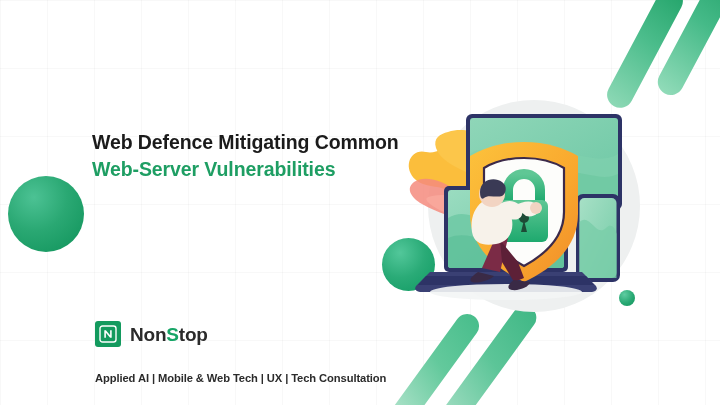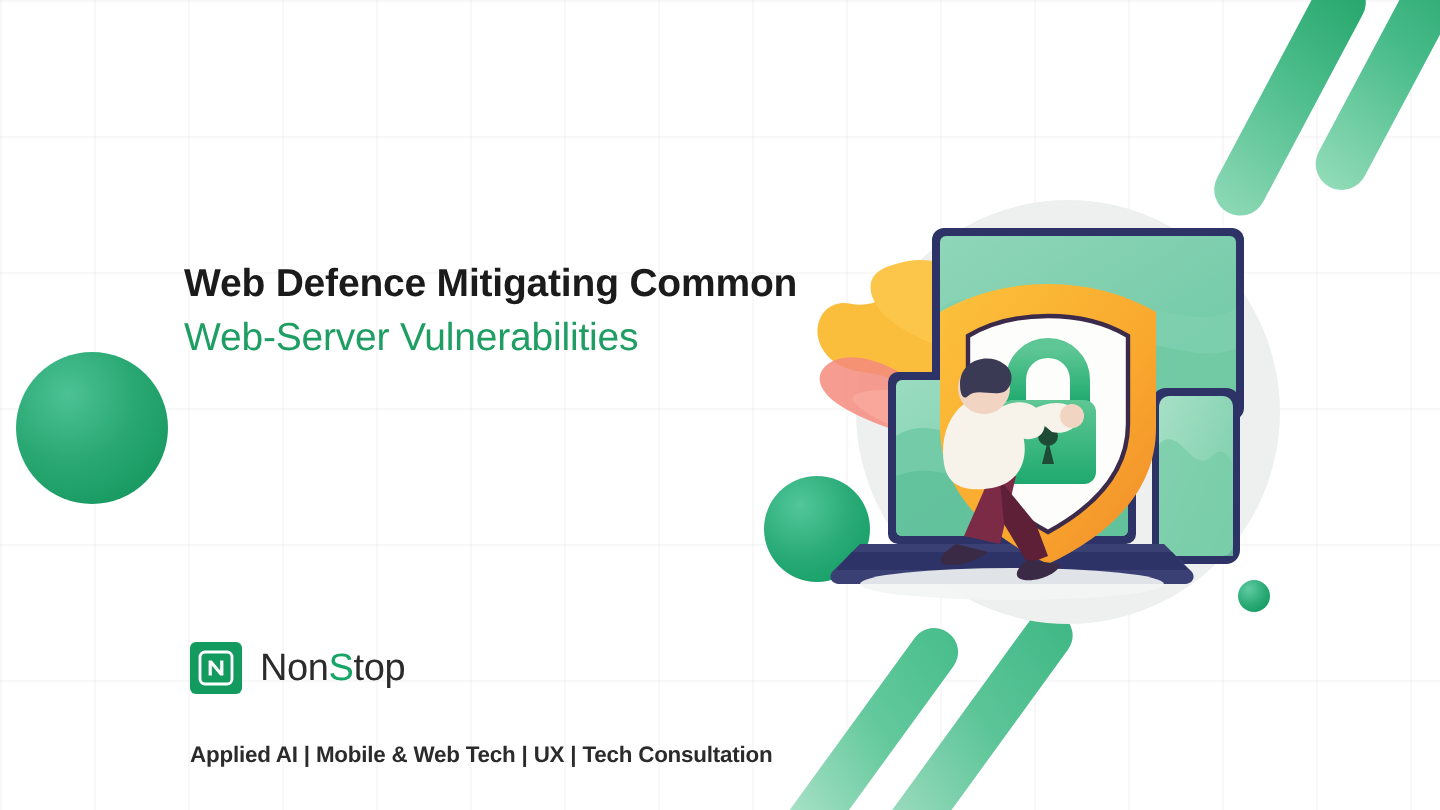--- a/index.html
+++ b/index.html
@@ -91,21 +91,21 @@
   .title-1 {
     font-size: 19.5px;
     font-weight: bold;
     color: #1b1b1b;
     letter-spacing: -0.1px;
     line-height: 1.28;
     margin: 0;
   }
   .title-2 {
     font-size: 19.5px;
-    font-weight: normal;
+    font-weight: bold;
     color: #1e9e63;
     letter-spacing: -0.1px;
     line-height: 1.28;
     margin: 2px 0 0 0;
   }
 
   
   .logo-block {
     position: absolute;
     left: 95px;
@@ -120,21 +120,21 @@
     width: 26px; height: 26px;
     background: #139a5e;
     border-radius: 3px;
     display: flex;
     align-items: center;
     justify-content: center;
   }
   .logo-mark svg { display: block; }
   .logo-word {
     font-size: 19px;
-    font-weight: normal;
+    font-weight: bold;
     color: #2b2b2b;
     letter-spacing: -0.2px;
     line-height: 1;
   }
   .logo-word .s { color: #17a567; }
   .tagline {
     margin-top: 25px;
     font-size: 11.2px;
     font-weight: bold;
     color: #2b2b2b;

